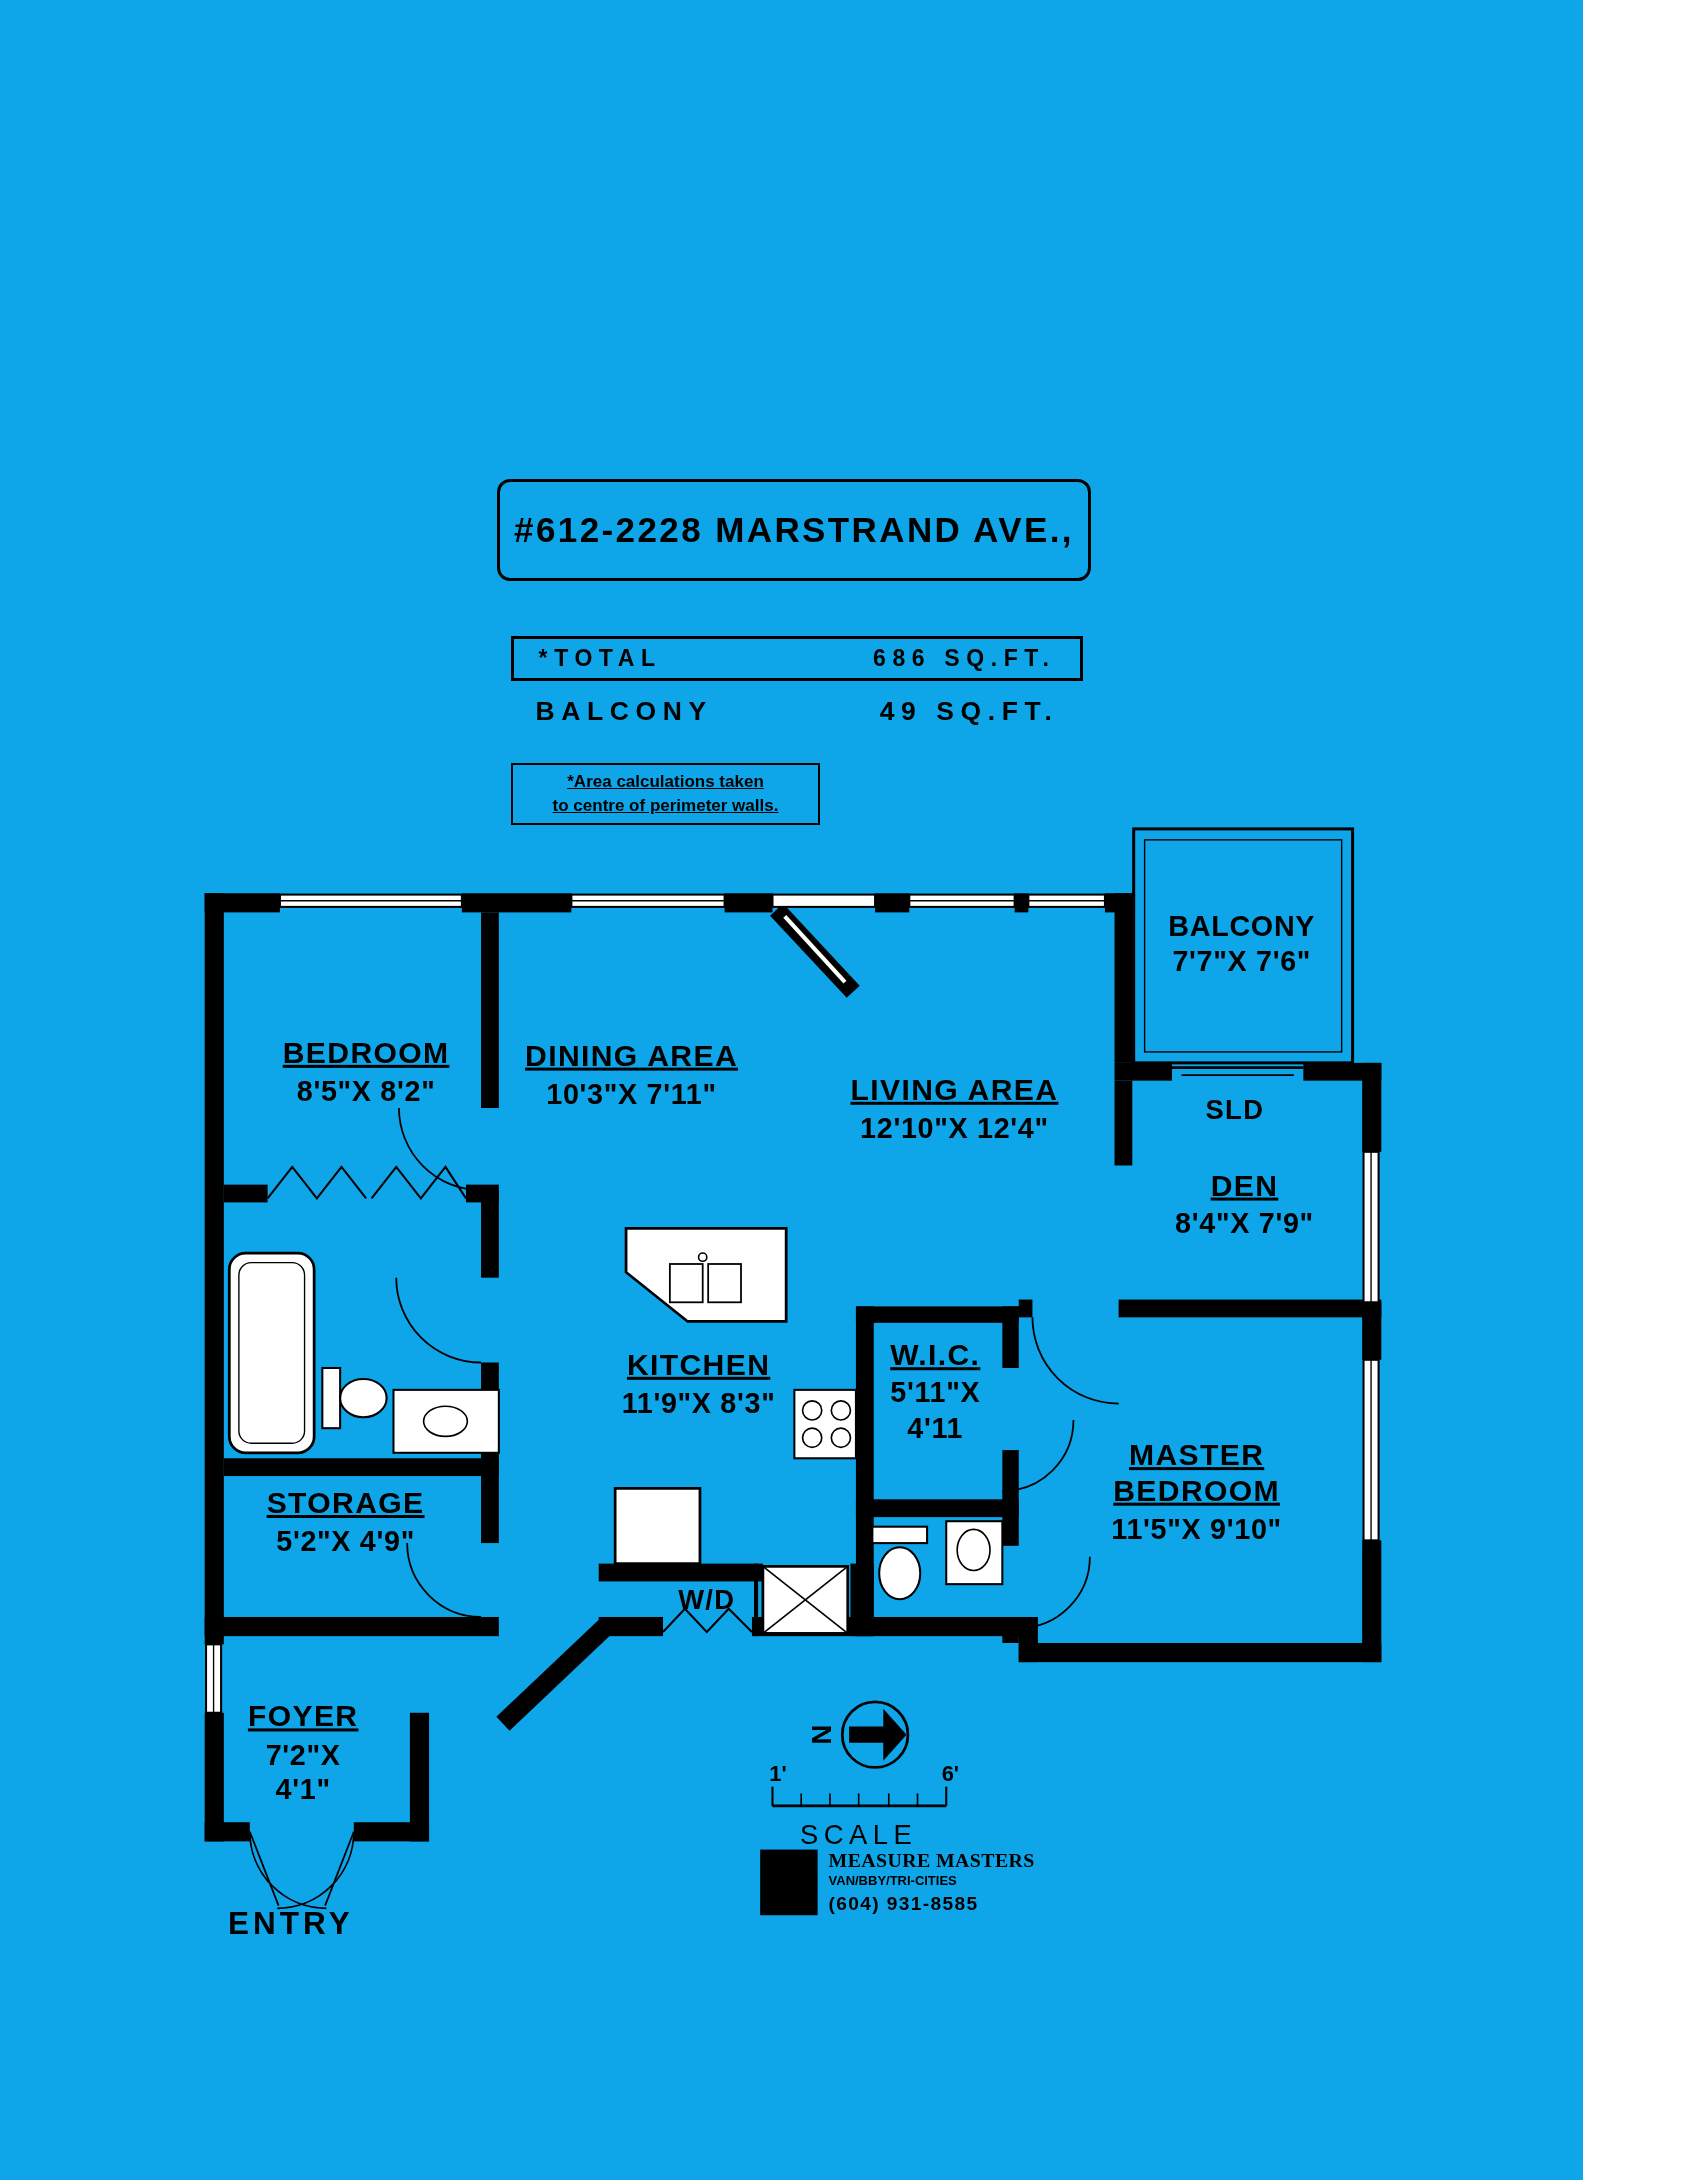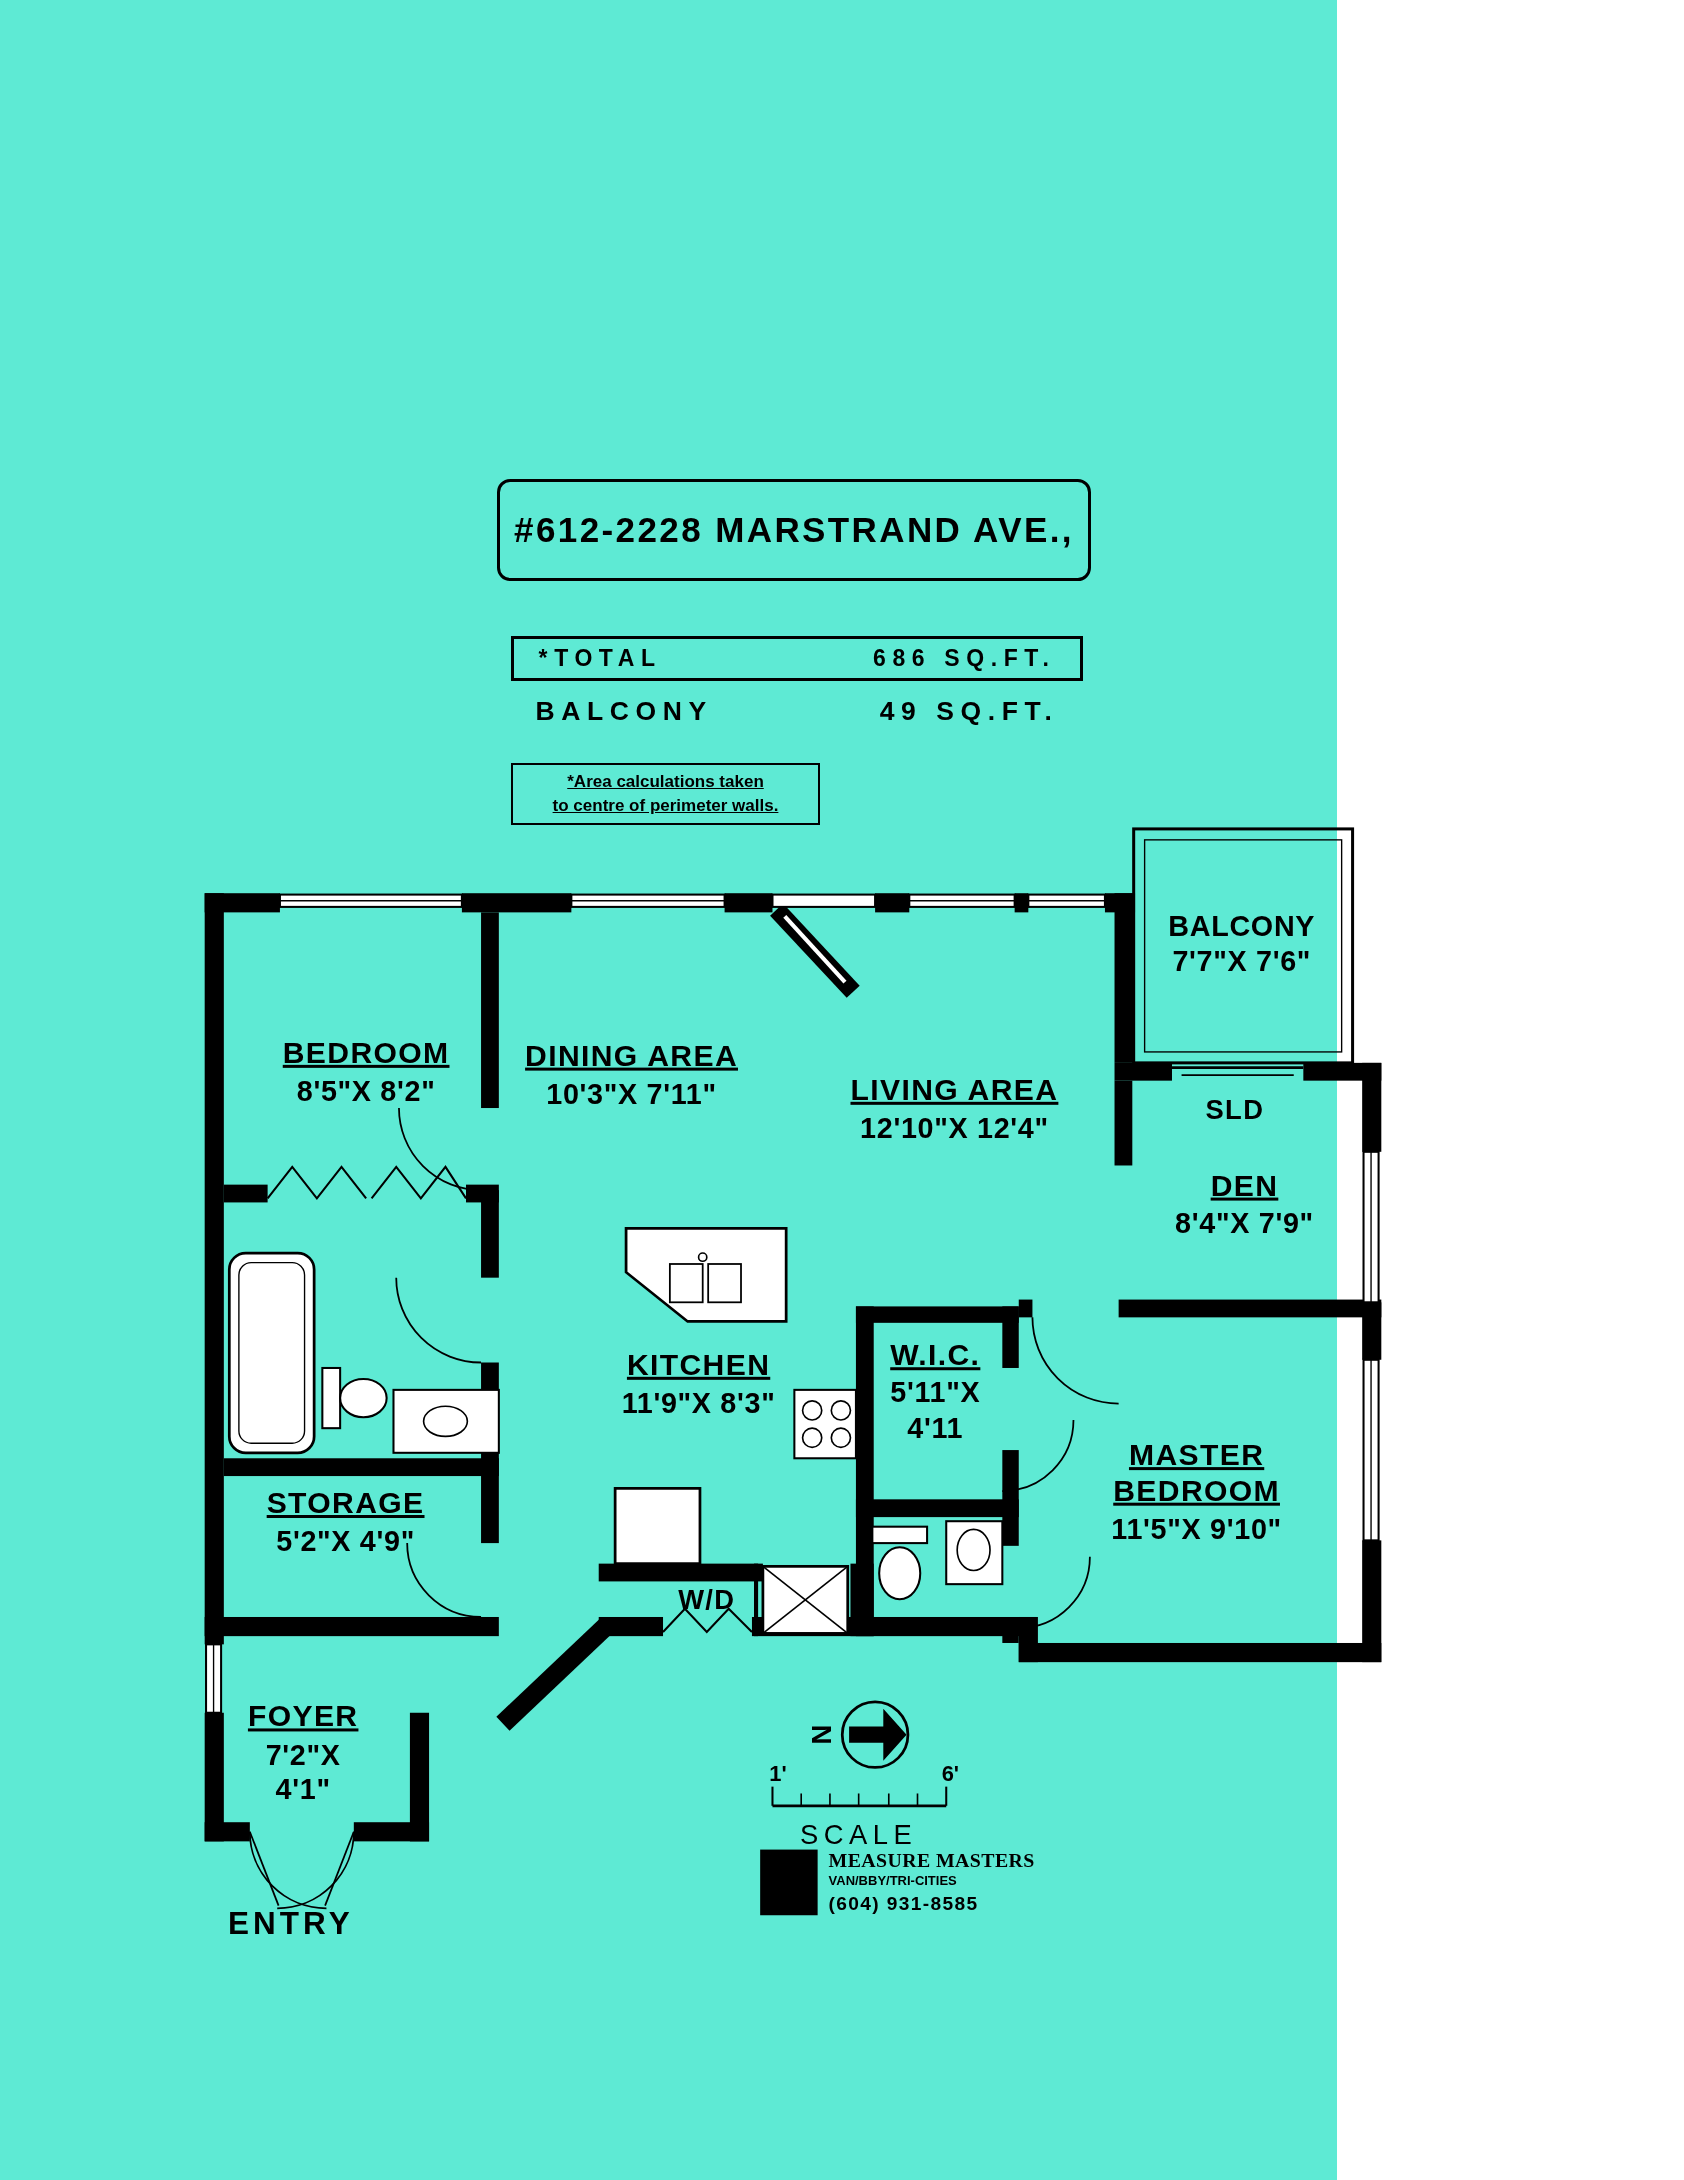--- a/index.html
+++ b/index.html
@@ -1,17 +1,17 @@
 <!DOCTYPE html>
 <html style="font-size:15px"><head>
 <meta charset="utf-8">
 <style>
   html,body { margin:0; padding:0; background:#fff; }
   .page {
-    position:relative; width:1337px; height:2180px; background:#5eead4;
+    position:relative; width:1583px; height:2180px; background:#0ea5e9;
     font-family:"Liberation Sans", sans-serif; color:#000;
   }
   
   .title-box {
     position:absolute; left:497px; top:479px; width:594px; height:102px;
     border:3.8px solid #000; border-radius:13.2px; box-sizing:border-box;
     display:flex; flex-direction:column; align-items:center; justify-content:center;
     font-weight:bold; font-size:35px; letter-spacing:2.4px; line-height:1.25;
     text-align:center;
   }

